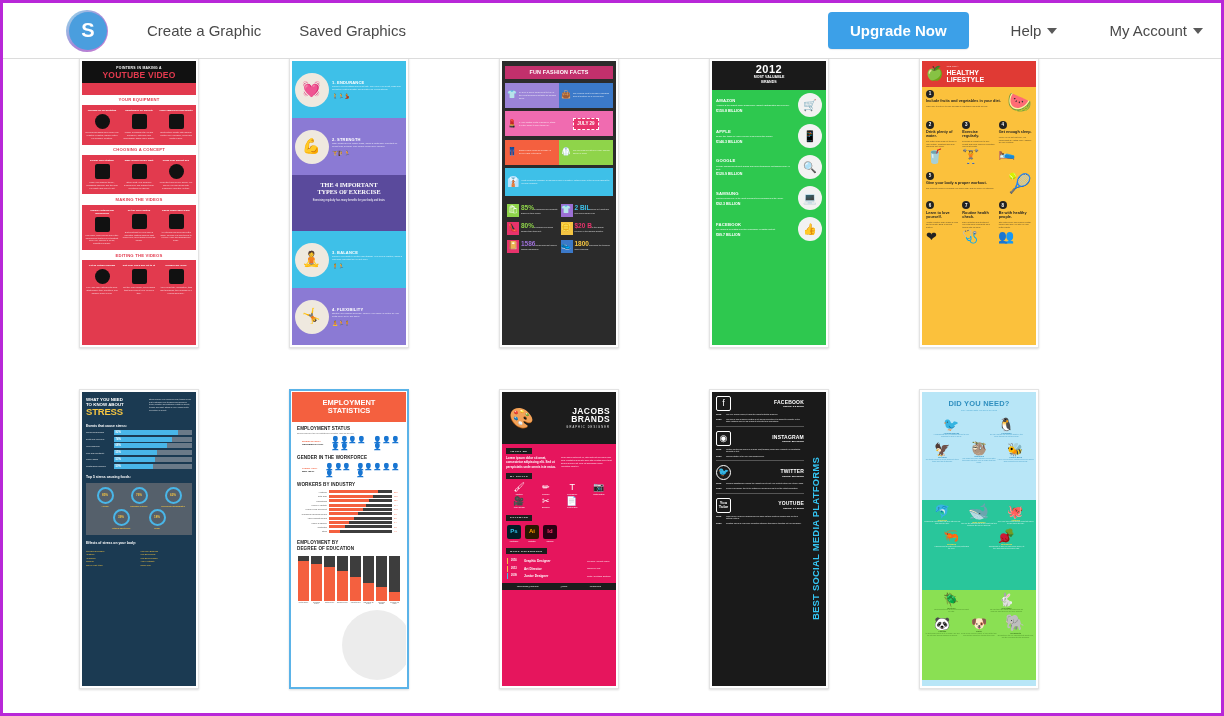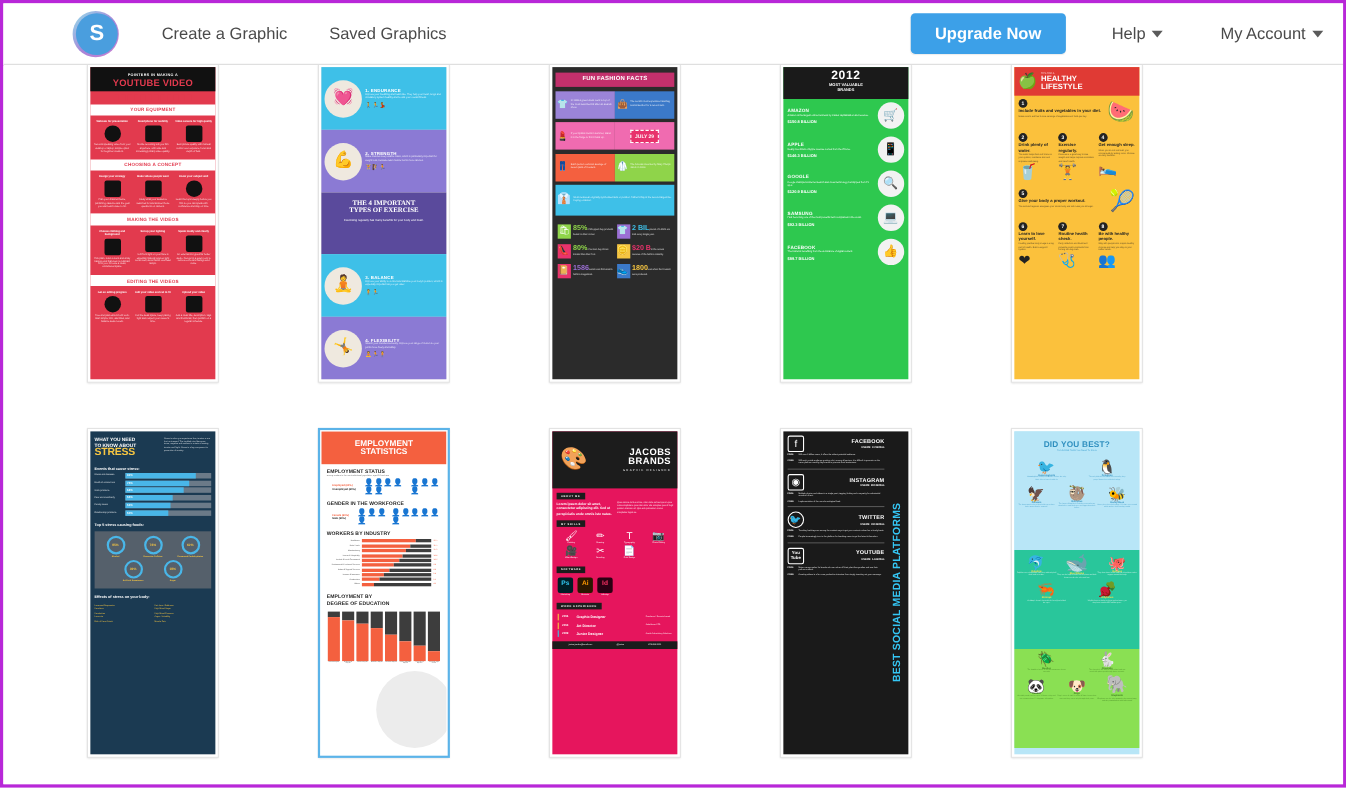--- a/index.html
+++ b/index.html
@@ -1117,21 +1117,21 @@
             </div>
           </div>
         </div>
       </div>
 
       <div class="thumb-card">
         <div class="thumb-inner">
           <div class="t10">
             <div class="t10-sky">
               <div class="t10-head">
-                <div class="t">DID YOU BEST?</div>
+                <div class="t">DID YOU NEED?</div>
                 <div class="s">Fun Animal Facts You Need To Know</div>
               </div>
               <div class="t10-r" style="margin-top:4px">
                 <div class="t10-a">
                     <div class="g">🐦</div>
                     <div class="n c-sky">Hummingbirds</div>
                     <div class="d c-sky">Hummingbirds can fly backwards and are the only birds able to hover in mid-air.</div>
                   </div>
                 <div class="t10-a">
                     <div class="g">🐧</div>

